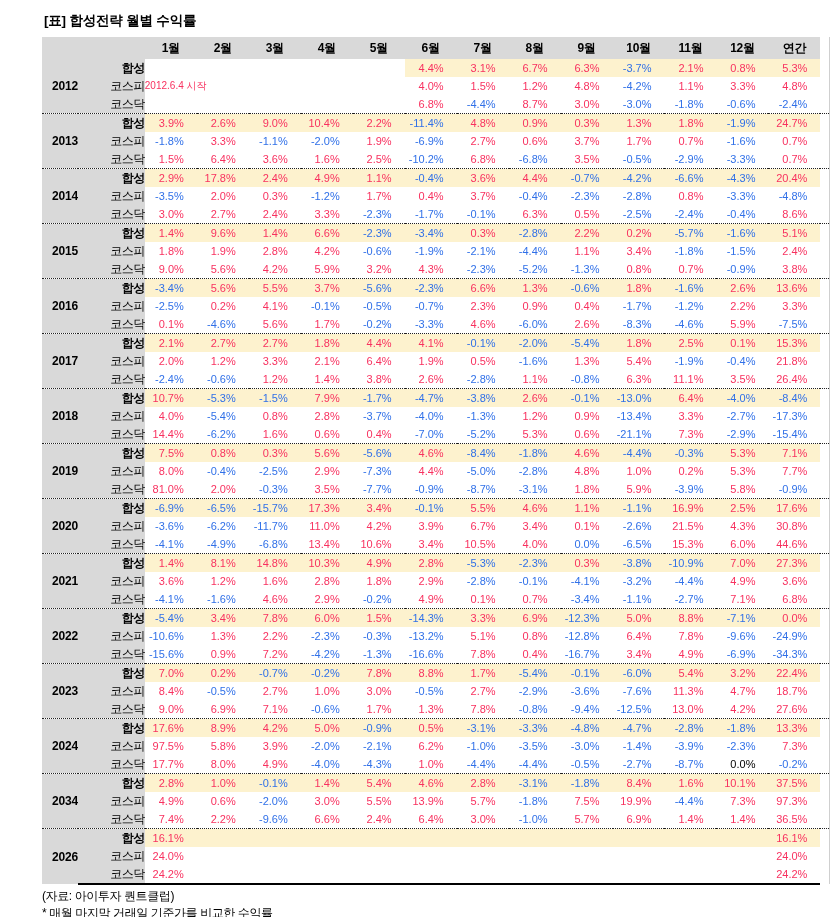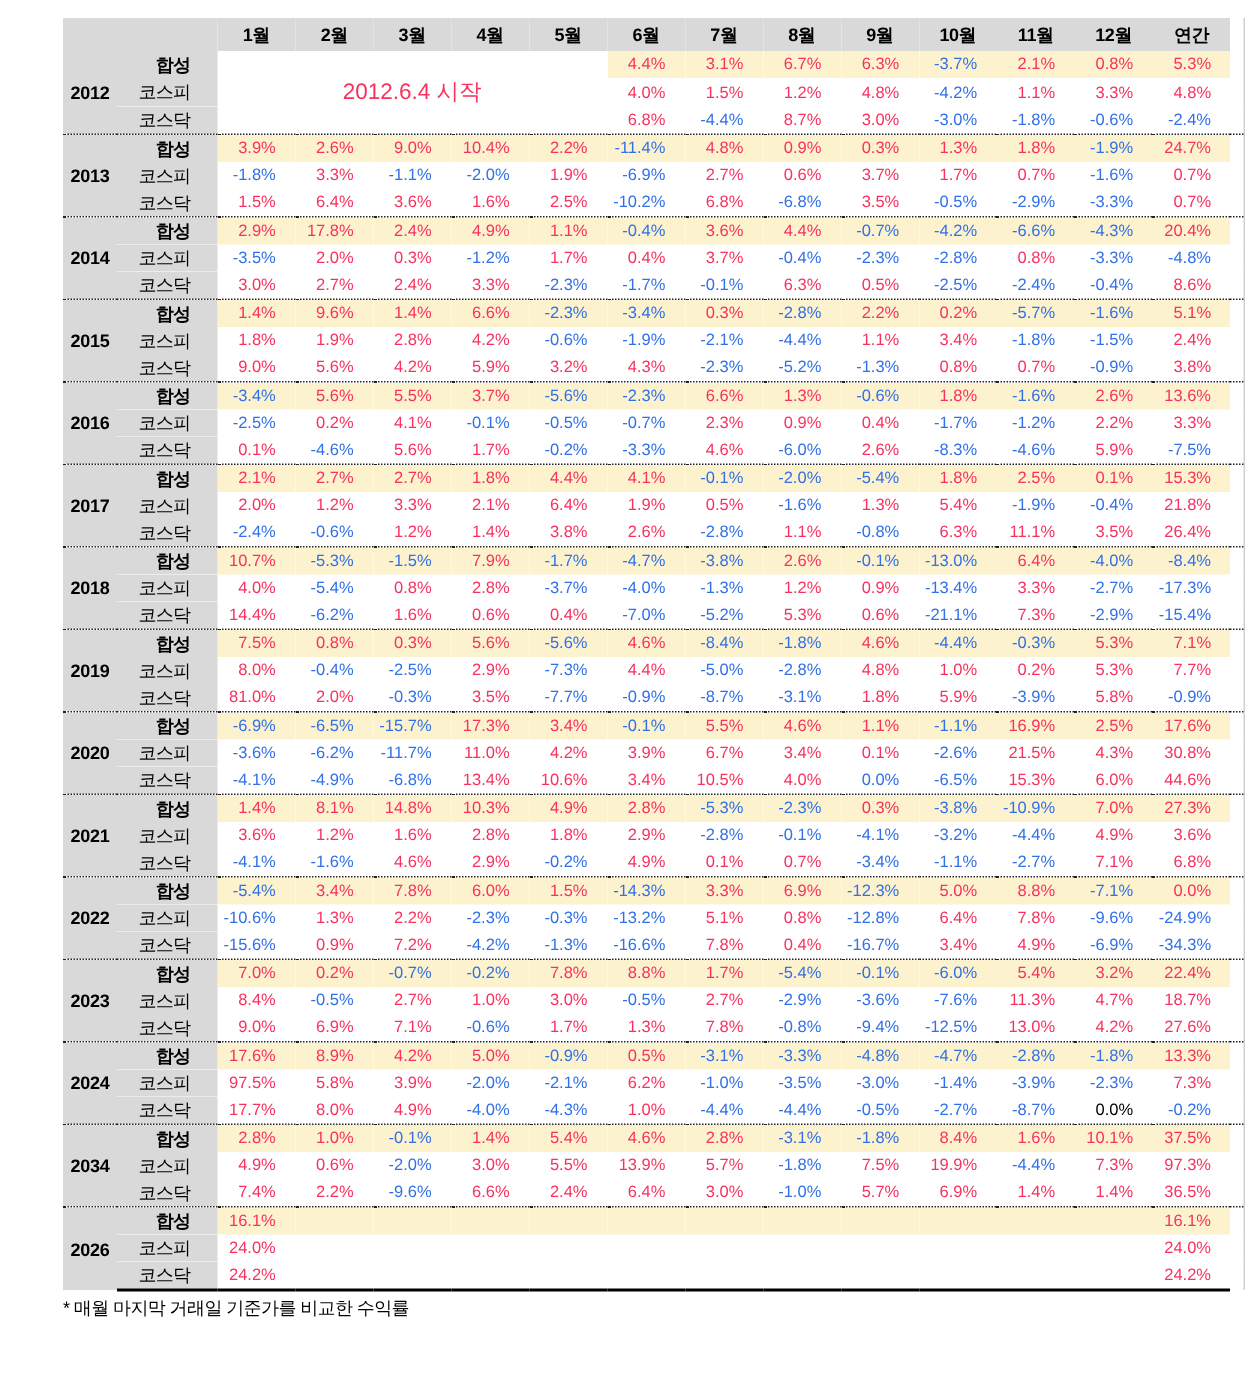--- a/index.html
+++ b/index.html
@@ -5,39 +5,40 @@
   html,body{margin:0;padding:0;background:#fff;}
   body{width:834px;height:917px;overflow:hidden;color:#000;
        font-family:"Liberation Sans","DejaVu Sans",sans-serif;}
   .page{padding:12px 4px 0 42px;}
   .title{font-size:13.5px;font-weight:bold;margin:0 0 7px 2px;letter-spacing:-0.2px;}
   table{border-collapse:collapse;table-layout:fixed;font-size:11px;}
   th{background:var(--band);font-size:12px;font-weight:bold;height:22px;
      text-align:center;padding:0;letter-spacing:-0.3px;margin-top:32px;}
   th.ph,td.ph{background:#fff;border-right:1px solid #cfcfcf;}
   td{height:18px;padding:0;white-space:nowrap;overflow:hidden;}
-  td.yr{background:var(--band);font-weight:bold;font-size:12px;text-align:center;letter-spacing:-0.2px;}
-  td.lab{background:var(--band);font-size:12px;text-align:right;padding-right:18px;letter-spacing:-0.5px;}
+  td.yr{background:var(--band);font-weight:bold;font-size:12px;text-align:right;letter-spacing:-0.2px;}
+  td.lab{background:var(--band);font-size:12px;text-align:right;padding-right:0;letter-spacing:-0.5px;}
   td.lab.b{font-weight:bold;}
   td.data{text-align:right;padding-right:13px;}
   td.hl{background:var(--highlight);}
-  td.note{color:var(--positive);text-align:center;font-size:15px;}
+  td.note{color:var(--positive);text-align:left;font-size:10px;}
   .pos{color:var(--positive);}
   .neg{color:var(--negative);}
   .neu{color:#000;}
   tr.sep td{border-top:1px dotted #222;}
   tr.last td{border-bottom:2px solid #000;}
   tr.last td.ph{border-bottom:none;}
   .footer{margin-top:3px;font-size:12px;line-height:17px;letter-spacing:-0.4px;}
   .footer p{margin:0;}
 </style>
 </head>
 <body>
 
 <div class="page">
+  <div class="title">[표] 합성전략 월별 수익률</div>
   <table id="ret-table">
     <colgroup id="cols">
         <col style="width: 36px;">
         <col style="width: 67px;">
         <col style="width: 52px;">
         <col style="width: 52px;">
         <col style="width: 52px;">
         <col style="width: 52px;">
         <col style="width: 52px;">
         <col style="width: 52px;">
@@ -842,15 +843,16 @@
           <td class="data"></td>
           <td class="data"></td>
           <td class="data"></td>
           <td class="data"></td>
           <td class="data pos">24.2%</td>
           <td class="ph"></td>
         </tr>
       </tbody>
   </table>
   <div class="footer">
+    <p>(자료: 아이투자 퀀트클럽)</p>
     <p>* 매월 마지막 거래일 기준가를 비교한 수익률</p>
   </div>
 </div>
 
 </body></html>

